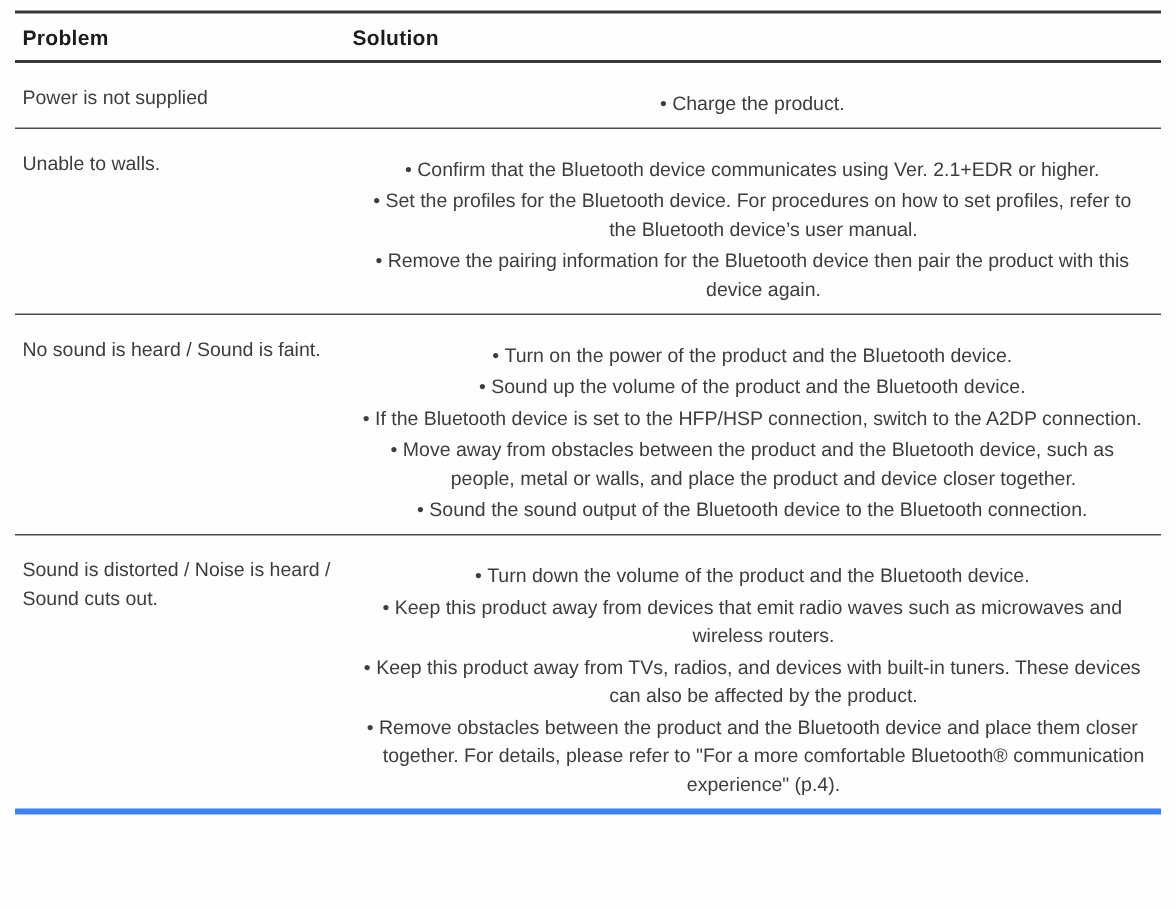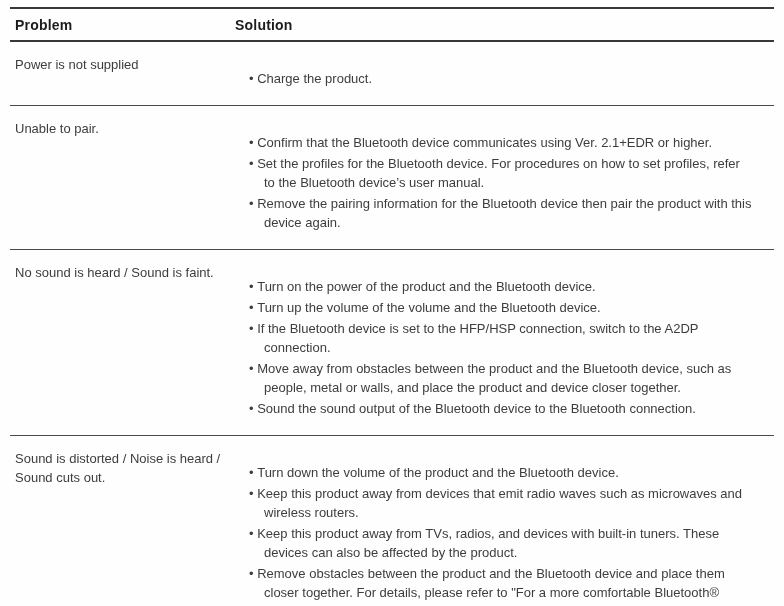--- a/index.html
+++ b/index.html
@@ -40,23 +40,24 @@
     padding-right: 6px;
   }
   .body-row {
     padding: 13px 0 3px 0;
     border-bottom: 1px solid #4a4a4a;
     font-size: 13px;
     line-height: 19px;
   }
   .body-row:last-child { border-bottom: none; }
   .solution-list {
-    margin: 14px;
+    margin: 4px;
     padding: 0;
     list-style: none;
+    text-align: center;
   }
   .solution-item {
     padding-left: 15px;
     text-indent: -15px;
   }
   .solution-item + .solution-item { margin-top: 2px; }
   .solution-item::before { content: "\2022\00a0"; }
 </style>
 </head>
 <body>
@@ -69,35 +70,35 @@
   <div>
       <div class="row body-row">
         <div class="cell problem-cell">Power is not supplied</div>
         <div class="cell solution-cell">
           <ul class="solution-list">
             <li class="solution-item">Charge the product.</li>
           </ul>
         </div>
       </div>
       <div class="row body-row">
-        <div class="cell problem-cell">Unable to pair.</div>
+        <div class="cell problem-cell">Unable to walls.</div>
         <div class="cell solution-cell">
           <ul class="solution-list">
             <li class="solution-item">Confirm that the Bluetooth device communicates using Ver. 2.1+EDR or higher.</li>
             <li class="solution-item">Set the profiles for the Bluetooth device. For procedures on how to set profiles, refer to the Bluetooth device’s user manual.</li>
             <li class="solution-item">Remove the pairing information for the Bluetooth device then pair the product with this device again.</li>
           </ul>
         </div>
       </div>
       <div class="row body-row">
         <div class="cell problem-cell">No sound is heard / Sound is faint.</div>
         <div class="cell solution-cell">
           <ul class="solution-list">
             <li class="solution-item">Turn on the power of the product and the Bluetooth device.</li>
-            <li class="solution-item">Turn up the volume of the volume and the Bluetooth device.</li>
+            <li class="solution-item">Sound up the volume of the product and the Bluetooth device.</li>
             <li class="solution-item">If the Bluetooth device is set to the HFP/HSP connection, switch to the A2DP connection.</li>
             <li class="solution-item">Move away from obstacles between the product and the Bluetooth device, such as people, metal or walls, and place the product and device closer together.</li>
             <li class="solution-item">Sound the sound output of the Bluetooth device to the Bluetooth connection.</li>
           </ul>
         </div>
       </div>
       <div class="row body-row">
         <div class="cell problem-cell">Sound is distorted / Noise is heard / Sound cuts out.</div>
         <div class="cell solution-cell">
           <ul class="solution-list">

